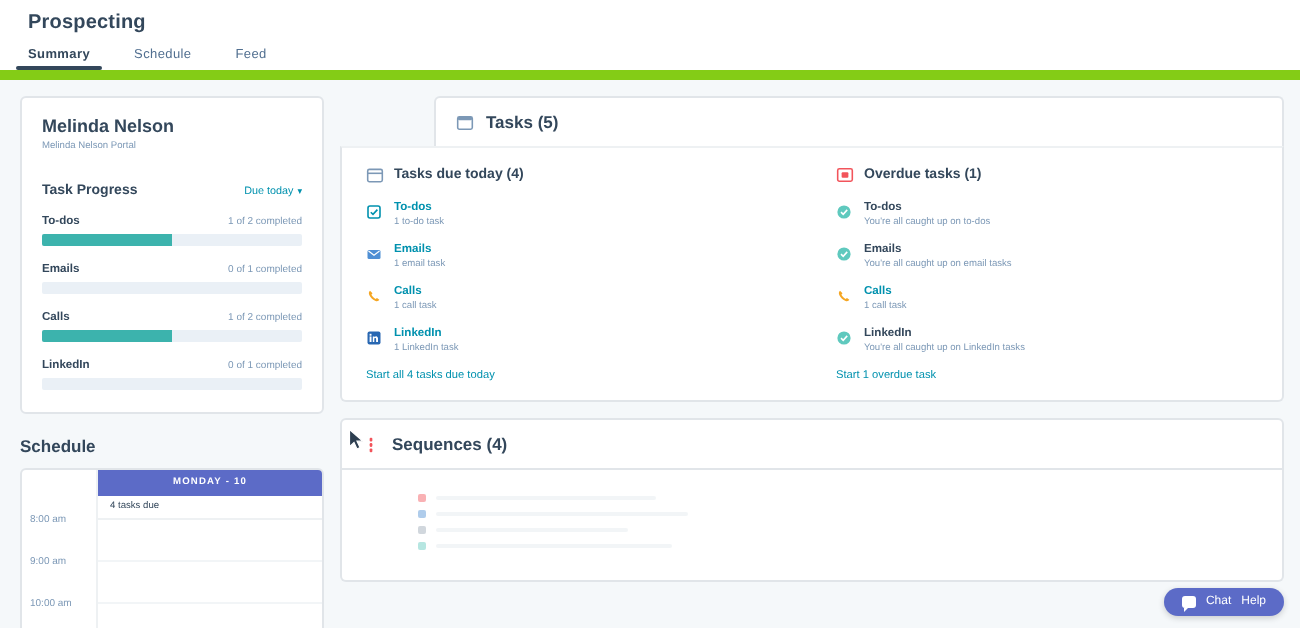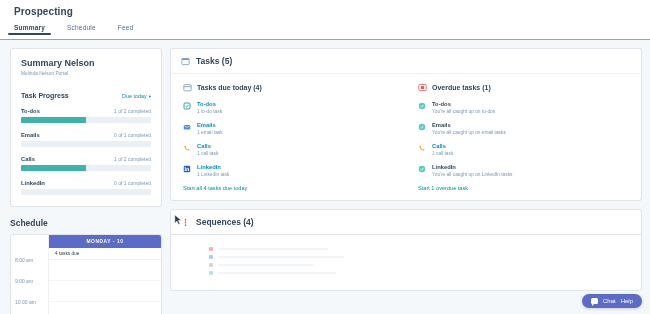--- a/index.html
+++ b/index.html
@@ -9,21 +9,21 @@
     font-family: "Liberation Sans", sans-serif;
     overflow: hidden;
   }
   .app { position: relative; width: 650px; height: 314px; background: #f5f8fa; }
 
   
   .topbar {
     background: #ffffff;
     height: 40px;
     padding: 6px 14px 0 14px;
-    border-bottom: 1px solid #84cc16;
+    border-bottom: 5px solid #84cc16;
     position: relative;
   }
   .page-title {
     font-size: 10px; font-weight: bold; color: #33475b;
     letter-spacing: .1px;
   }
   .tabs { display: flex; gap: 22px; margin-top: 7px; }
   .tab {
     font-size: 6.5px; color: #516f90; padding-bottom: 4px;
     position: relative; cursor: pointer; letter-spacing: .2px;
@@ -86,21 +86,21 @@
   .time-spacer { height: 21px; border-bottom: 1px solid #fff; }
   .time-slot {
     height: 21px; font-size: 5px; color: #7c98b6; padding: 1px 0 0 4px;
   }
   .day-slot { height: 21px; border-bottom: 1px solid #f2f5f7; }
 
   
   .panel-header {
     display: flex; align-items: center; gap: 6px;
     background: #fff; border: 1px solid #e1e5e9; border-bottom: none;
-    border-radius: 3px 3px 0 0; padding: 7px 10px;
+    border-radius: 3px 3px 0 0; padding: 7px 10px; margin-left: 47px;
   }
   .panel-title { font-size: 8.5px; font-weight: bold; color: #33475b; }
   .panel-body {
     background: #fff; border: 1px solid #e1e5e9; border-top: 1px solid #eef1f3;
     border-radius: 0 0 3px 3px; display: flex; padding: 9px 0 9px 0;
   }
   .task-col { flex: 1; padding: 0 12px; }
   .col-head { display: flex; align-items: center; gap: 5px; margin-bottom: 9px; }
   .col-title { font-size: 7px; font-weight: bold; color: #33475b; }
 
@@ -157,21 +157,21 @@
       <div class="tab">Schedule</div>
       <div class="tab">Feed</div>
     </div>
   </div>
 
   <div class="body-wrap">
 
     <div class="left-col">
 
       <div class="card contact-card">
-        <div class="contact-name">Summary Nelson</div>
+        <div class="contact-name">Melinda Nelson</div>
         <div class="contact-sub">Melinda Nelson Portal</div>
 
         <div class="progress-head">
           <div class="progress-title">Task Progress</div>
           <div class="due-today">
             <span>Due today</span><span class="caret">▾</span>
           </div>
         </div>
 
         <div class="prog-row">

